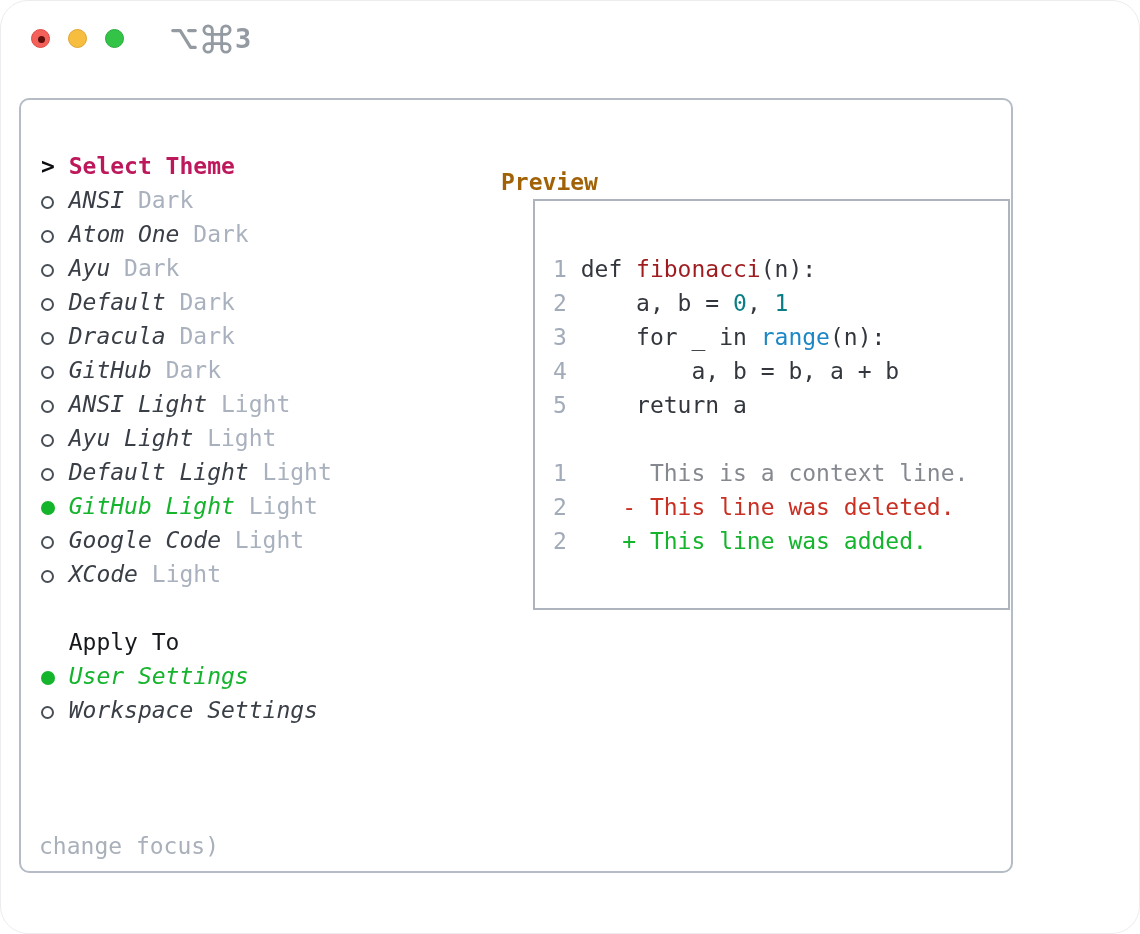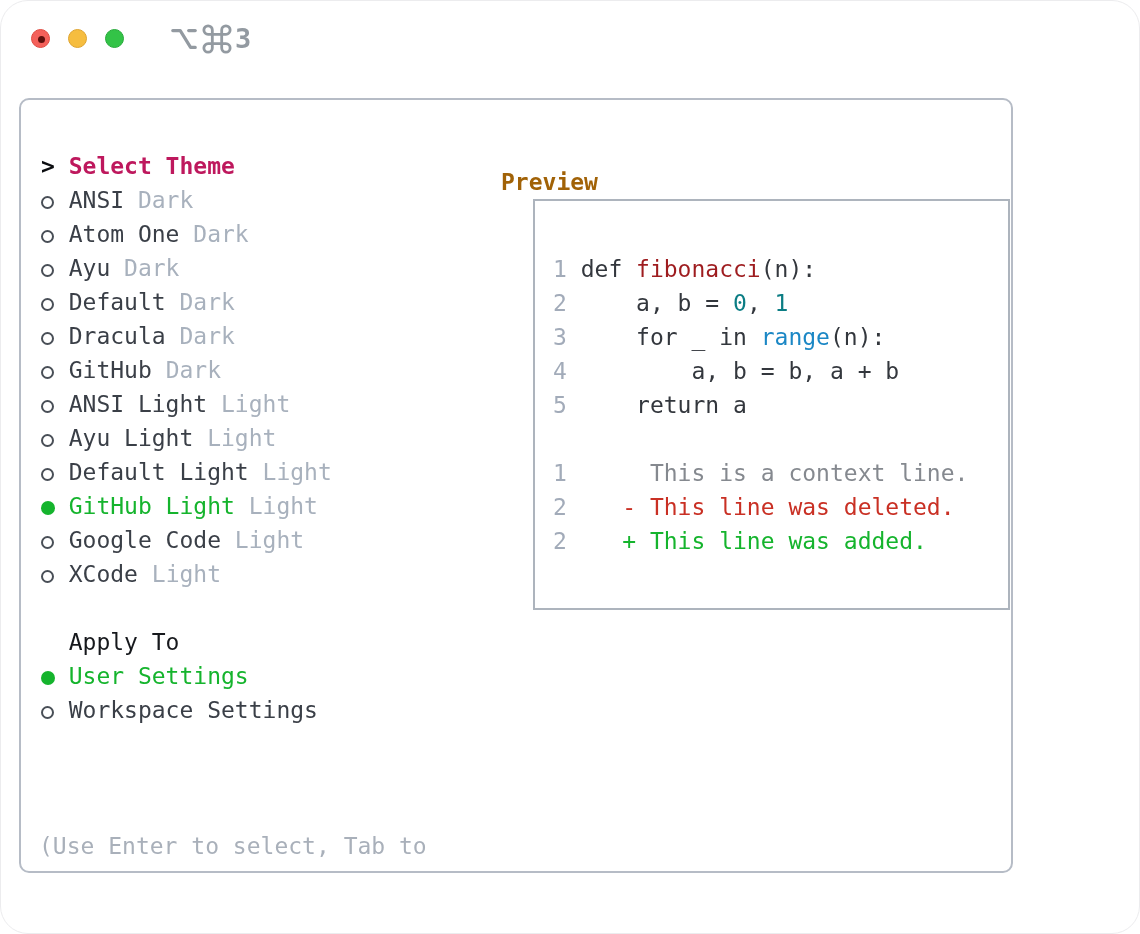--- a/index.html
+++ b/index.html
@@ -30,21 +30,21 @@
     position:absolute; left:18px; top:97px; width:994px; height:775px;
     border:2px solid #b6bcc6; border-radius:10px; background:#ffffff;
   }
   
   .rows { position:absolute; white-space:pre; font-size:23px; line-height:34px; color:#3a3f47; }
   .row  { height:34px; }
   .marker { display:inline-block; width:2ch; }
   .prompt { font-weight:bold; color:#0b0d10; }
   .hdr    { font-weight:bold; color:#be185d; }
   .subhdr { color:#16181c; }
-  .t-name   { color:#3a3f47; }
+  .t-name   { color:#3a3f47;font-style:italic; }
   .t-variant{ color:#a8b1bd; }
   .row.sel .t-name { color:#15b42d; }
   .radio {
     display:inline-block; width:13px; height:13px; border-radius:50%;
     border:2px solid #494f57; position:relative; top:1px;
   }
   .radio.on { width:14px; height:14px; border:none; background:#15b42d; }
   .hint { color:#a9b0ba; }
   
   .preview-title { position:absolute; left:500px; top:164px; font-size:23px;
@@ -91,21 +91,20 @@
     </div>
   </div>
 
   <div class="panel"></div>
 
   <div class="rows" style="left:40px; top:148px;" id="theme-list"><div class="row"><span class="marker"><span class="prompt">&gt;</span></span><span class="hdr">Select Theme</span></div><div class="row"><span class="marker"><span class="radio"></span></span><span class="t-name">ANSI</span><span class="t-variant" style="margin-left: 1ch;">Dark</span></div><div class="row"><span class="marker"><span class="radio"></span></span><span class="t-name">Atom One</span><span class="t-variant" style="margin-left: 1ch;">Dark</span></div><div class="row"><span class="marker"><span class="radio"></span></span><span class="t-name">Ayu</span><span class="t-variant" style="margin-left: 1ch;">Dark</span></div><div class="row"><span class="marker"><span class="radio"></span></span><span class="t-name">Default</span><span class="t-variant" style="margin-left: 1ch;">Dark</span></div><div class="row"><span class="marker"><span class="radio"></span></span><span class="t-name">Dracula</span><span class="t-variant" style="margin-left: 1ch;">Dark</span></div><div class="row"><span class="marker"><span class="radio"></span></span><span class="t-name">GitHub</span><span class="t-variant" style="margin-left: 1ch;">Dark</span></div><div class="row"><span class="marker"><span class="radio"></span></span><span class="t-name">ANSI Light</span><span class="t-variant" style="margin-left: 1ch;">Light</span></div><div class="row"><span class="marker"><span class="radio"></span></span><span class="t-name">Ayu Light</span><span class="t-variant" style="margin-left: 1ch;">Light</span></div><div class="row"><span class="marker"><span class="radio"></span></span><span class="t-name">Default Light</span><span class="t-variant" style="margin-left: 1ch;">Light</span></div><div class="row sel"><span class="marker"><span class="radio on"></span></span><span class="t-name">GitHub Light</span><span class="t-variant" style="margin-left: 1ch;">Light</span></div><div class="row"><span class="marker"><span class="radio"></span></span><span class="t-name">Google Code</span><span class="t-variant" style="margin-left: 1ch;">Light</span></div><div class="row"><span class="marker"><span class="radio"></span></span><span class="t-name">XCode</span><span class="t-variant" style="margin-left: 1ch;">Light</span></div></div>
 
   <div class="rows" style="left:40px; top:624px;" id="apply-list"><div class="row"><span class="marker"></span><span class="subhdr">Apply To</span></div><div class="row sel"><span class="marker"><span class="radio on"></span></span><span class="t-name">User Settings</span></div><div class="row"><span class="marker"><span class="radio"></span></span><span class="t-name">Workspace Settings</span></div></div>
 
   <div class="rows hint" style="left:38px; top:760px;">
-    <div class="row">(Use Enter to select, Tab to</div>
     <div class="row">change focus)</div>
   </div>
 
   <div class="preview-title">Preview</div>
   <div class="preview-box">
     <div class="preview-lines" id="preview-lines"><div class="pline"><span class="ln">1</span><span class="s-code">def </span><span class="s-fn">fibonacci</span><span class="s-code">(n):</span></div><div class="pline"><span class="ln">2</span><span class="s-code">    a, b = </span><span class="s-lit">0</span><span class="s-code">, </span><span class="s-lit">1</span></div><div class="pline"><span class="ln">3</span><span class="s-code">    for _ in </span><span class="s-builtin">range</span><span class="s-code">(n):</span></div><div class="pline"><span class="ln">4</span><span class="s-code">        a, b = b, a + b</span></div><div class="pline"><span class="ln">5</span><span class="s-code">    return a</span></div><div class="pline"></div><div class="pline"><span class="ln">1</span><span class="s-context">     This is a context line.</span></div><div class="pline"><span class="ln">2</span><span class="s-del">   - This line was deleted.</span></div><div class="pline"><span class="ln">2</span><span class="s-add">   + This line was added.</span></div></div>
   </div>
 
 </div>
 

